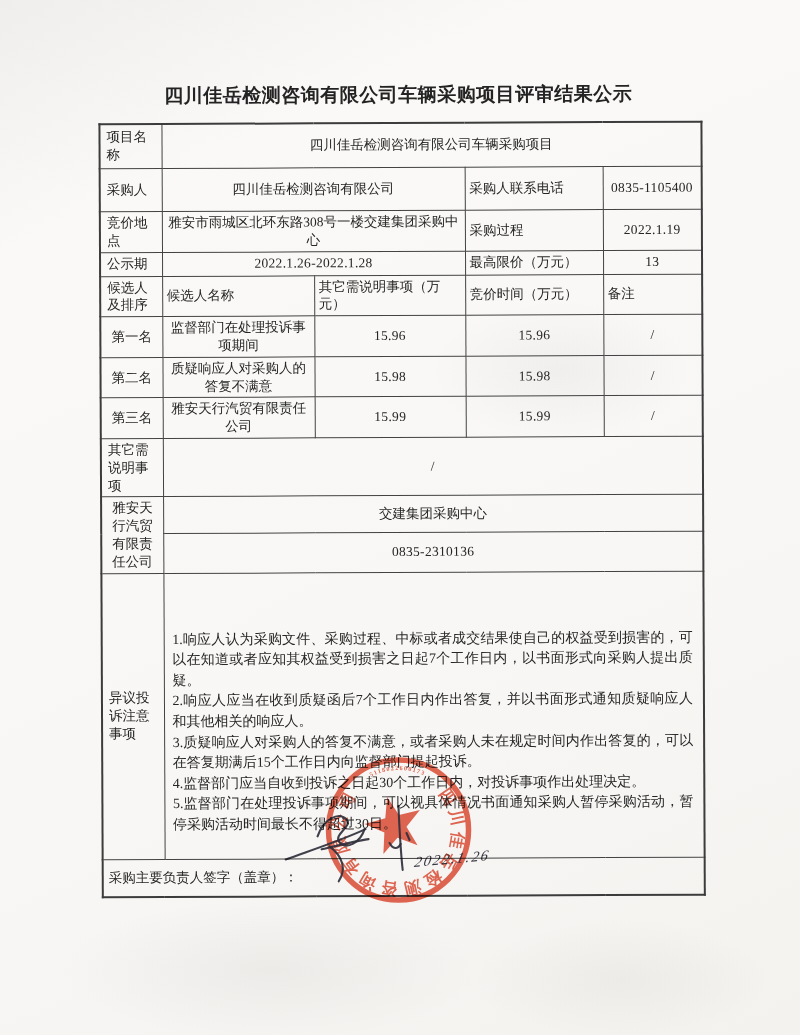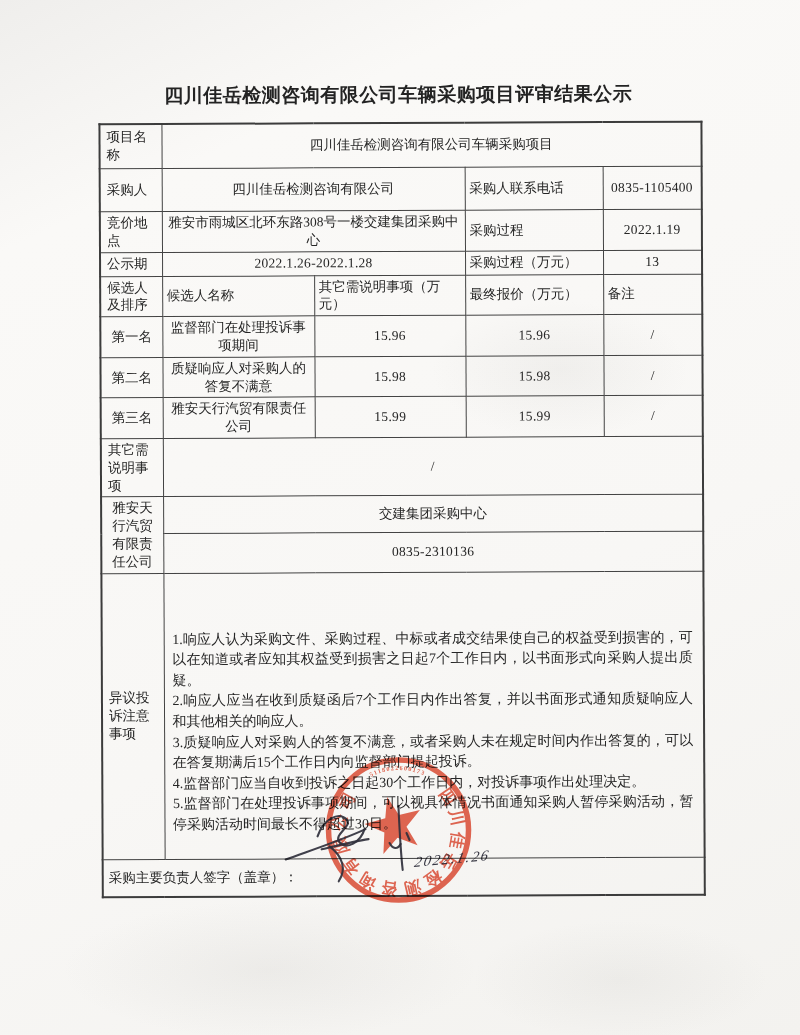--- a/index.html
+++ b/index.html
@@ -81,28 +81,28 @@
     </tr>
     <tr style="height:41px">
       <td class="lbl">竞价地点</td>
       <td class="ctr" colspan="2">雅安市雨城区北环东路308号一楼交建集团采购中心</td>
       <td class="hdr">采购过程</td>
       <td class="num">2022.1.19</td>
     </tr>
     <tr style="height:24px">
       <td class="lbl">公示期</td>
       <td class="num" colspan="2">2022.1.26-2022.1.28</td>
-      <td class="hdr">采购过程（万元）</td>
+      <td class="hdr">最高限价（万元）</td>
       <td class="num">13</td>
     </tr>
     <tr style="height:32px">
       <td class="lbl">候选人及排序</td>
       <td class="hdr">候选人名称</td>
       <td class="hdr">其它需说明事项（万元）</td>
-      <td class="hdr">最终报价（万元）</td>
+      <td class="hdr">竞价时间（万元）</td>
       <td class="hdr">备注</td>
     </tr>
     <tr style="height:40px">
       <td class="ctr">第一名</td>
       <td class="ctr">监督部门在处理投诉事项期间</td>
       <td class="num">15.96</td>
       <td class="num">15.96</td>
       <td class="num">/</td>
     </tr>
     <tr style="height:40px">

